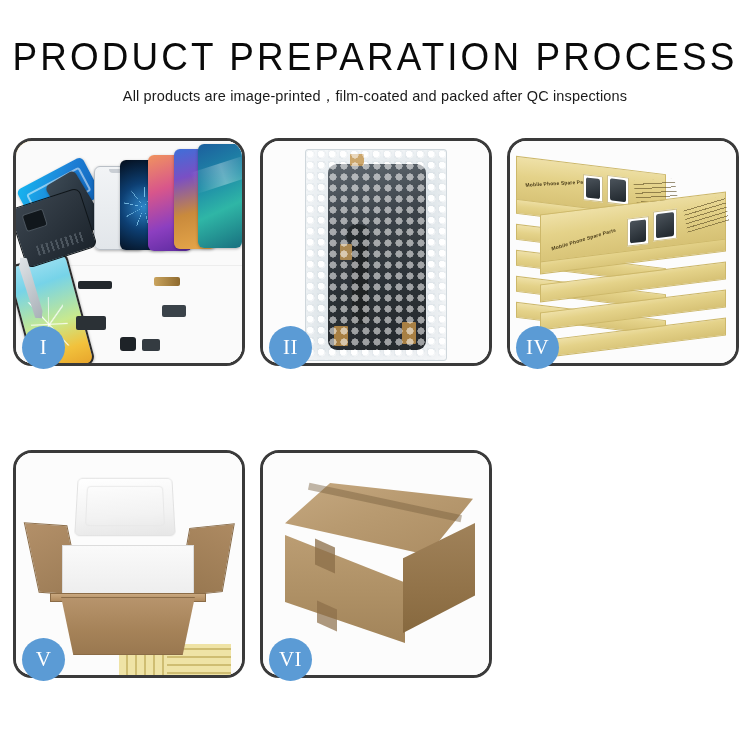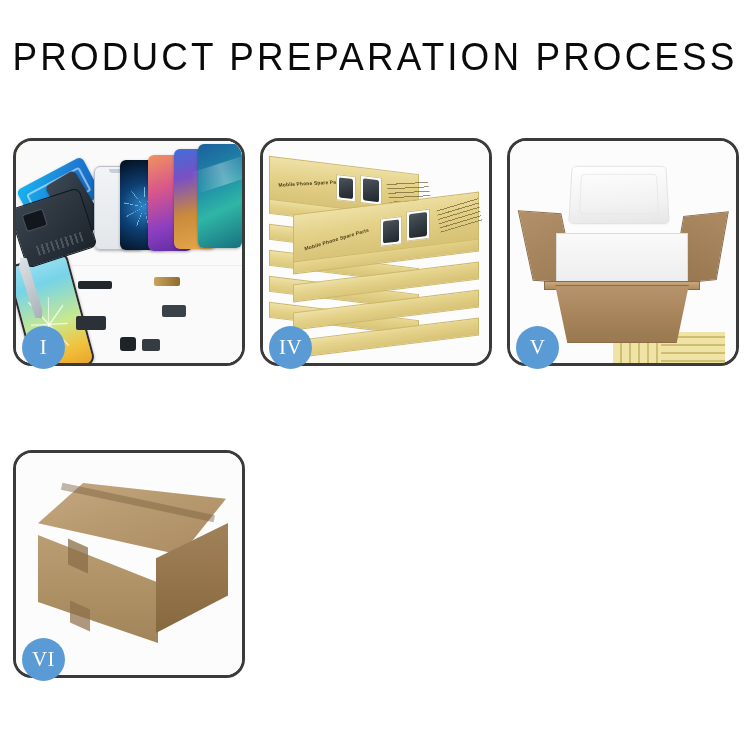--- a/index.html
+++ b/index.html
@@ -420,20 +420,21 @@
     transform: skewY(24deg);
   }
 </style>
 </head>
 <body>
 
 <div id="page">
 
   <div class="header">
     <div class="main-title">PRODUCT PREPARATION PROCESS</div>
+    <div class="sub-title">All products are image-printed，film-coated and packed after QC inspections</div>
   </div>
 
   <div class="grid">
 
     <div class="panel">
       <div class="panel-inner">
         <div class="p1-bg"></div>
         <div class="ph p1-film"></div>
         <div class="ph p1-film2"></div>
         <div class="ph p1-s1"></div>
@@ -452,20 +453,33 @@
         <div class="cmp p1-flex4"></div>
         <div class="cmp p1-cam"></div>
         <div class="cmp p1-spk"></div>
         <div class="p1-btn"></div>
         <div class="p1-scr1"></div>
         <div class="p1-scr2"></div>
       </div>
       <div class="badge">I</div>
     </div>
 
+    <div class="panel">
+      <div class="panel-inner">
+        <div class="p2-wrap">
+          <div class="p2-part"></div>
+          <div class="p2-tape1"></div>
+          <div class="p2-tape2"></div>
+          <div class="p2-tape3"></div>
+          <div class="p2-tape4"></div>
+          <div class="p2-bubbleover"></div>
+        </div>
+      </div>
+      <div class="badge">II</div>
+    </div>
 
 
     <div class="panel">
       <div class="panel-inner">
         <div class="p4-stack">
 
           <div class="kbox" style="left:6px;  top:66px;  width:150px; height:16px; transform:skewY(7deg);"></div>
           <div class="kbox" style="left:6px;  top:92px;  width:150px; height:16px; transform:skewY(7deg);"></div>
           <div class="kbox" style="left:6px;  top:118px; width:150px; height:16px; transform:skewY(7deg);"></div>
           <div class="kbox" style="left:6px;  top:144px; width:150px; height:16px; transform:skewY(7deg);"></div>

